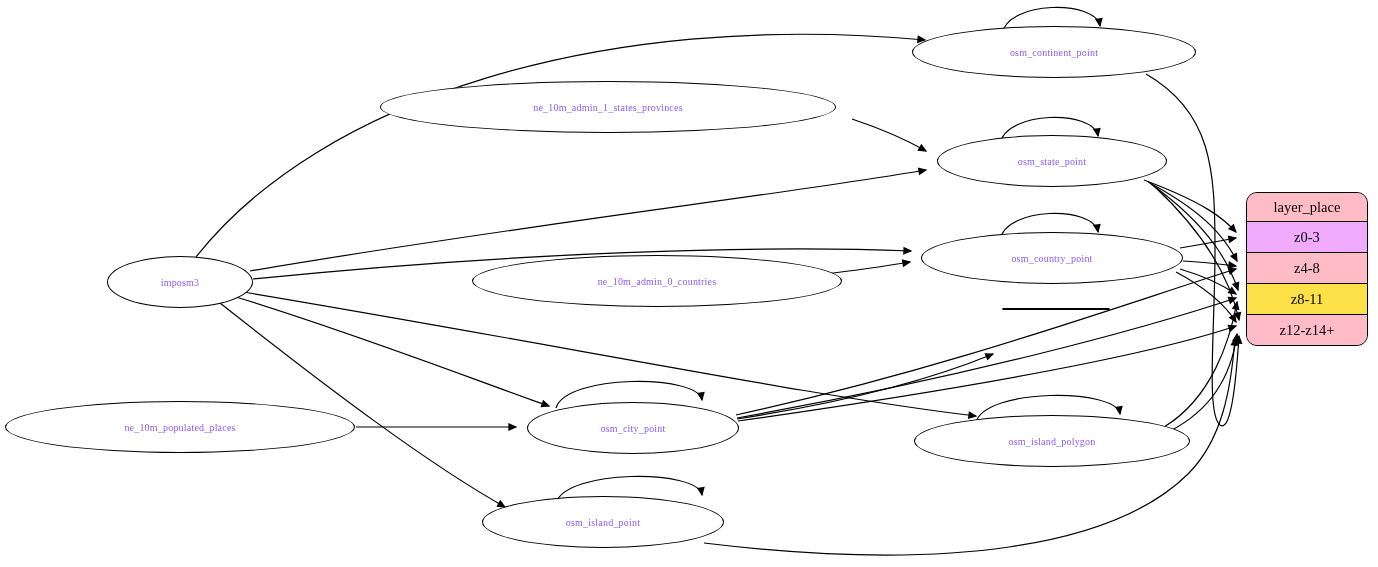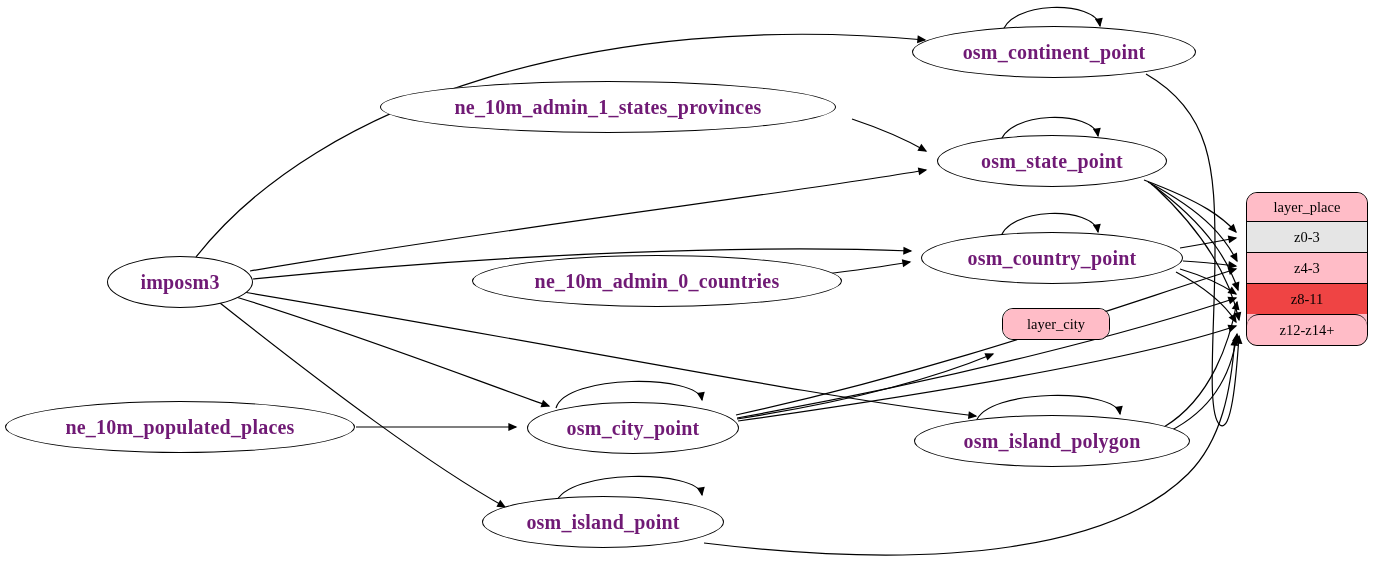--- a/index.html
+++ b/index.html
@@ -6,21 +6,21 @@
   #canvas{
     position:relative;width:1378px;height:567px;background:#ffffff;overflow:hidden;
     font-family:"Liberation Serif","DejaVu Serif",serif;
   }
   #edges-svg{position:absolute;left:0;top:0;width:1378px;height:567px;}
   .edge{fill:none;stroke:#000;stroke-width:1.2px;}
   .ellipse-node{
     position:absolute;background:#fff;border:1.4px solid #000;border-radius:50%;
     display:flex;align-items:center;justify-content:center;box-sizing:border-box;
   }
-  .node-label{font-size:20px;color:#701a75;white-space:nowrap;letter-spacing:.2px;font-weight:bold;}
+  .node-label{font-size:10px;color:#8b5cf6;white-space:nowrap;letter-spacing:.2px;}
   .record-node{
     position:absolute;border:1.6px solid #000;border-radius:11px;overflow:hidden;
     box-sizing:border-box;display:flex;flex-direction:column;
   }
   .record-row{
     display:flex;align-items:center;justify-content:center;flex:0 0 auto;
     font-size:14.5px;color:#000;box-sizing:border-box;white-space:nowrap;
   }
   .record-row + .record-row{border-top:1.2px solid #000;}
 </style>
@@ -94,22 +94,21 @@
         <span class="node-label">osm_city_point</span>
       </div>
       <div class="ellipse-node" style="left: 914px; top: 415px; width: 276px; height: 52px; background: rgb(255, 255, 255);">
         <span class="node-label">osm_island_polygon</span>
       </div>
       <div class="ellipse-node" style="left: 482px; top: 496px; width: 242px; height: 52px; background: rgb(255, 255, 255);">
         <span class="node-label">osm_island_point</span>
       </div>
       <div class="record-node" style="left: 1246px; top: 192px; width: 122px; background: rgb(255, 188, 199);">
         <div class="record-row" style="height: 28px; background: rgb(255, 188, 199);">layer_place</div>
-        <div class="record-row" style="height: 31px; background: #e5e5e5;">z0-3</div>
-        <div class="record-row" style="height: 31px; background: rgb(255, 188, 199);">z4-3</div>
-        <div class="record-row" style="height: 31px; background: #ef4444;">z8-11</div>
-        <div class="record-row" style="height: 31px; background: rgb(255, 188, 199); border-radius: 12px;">z12-z14+</div>
+        <div class="record-row" style="height: 31px; background: #f0abfc;">z0-3</div>
+        <div class="record-row" style="height: 31px; background: rgb(255, 188, 199);">z4-8</div>
+        <div class="record-row" style="height: 31px; background: #fde047;">z8-11</div>
+        <div class="record-row" style="height: 31px; background: rgb(255, 188, 199);">z12-z14+</div>
       </div>
       <div class="record-node" style="left: 1002px; top: 308px; width: 108px; background: rgb(255, 188, 199);">
-        <div class="record-row" style="height: 30px; background: rgb(255, 188, 199);">layer_city</div>
       </div>
     </div>
 </div>
 
 </body></html>

